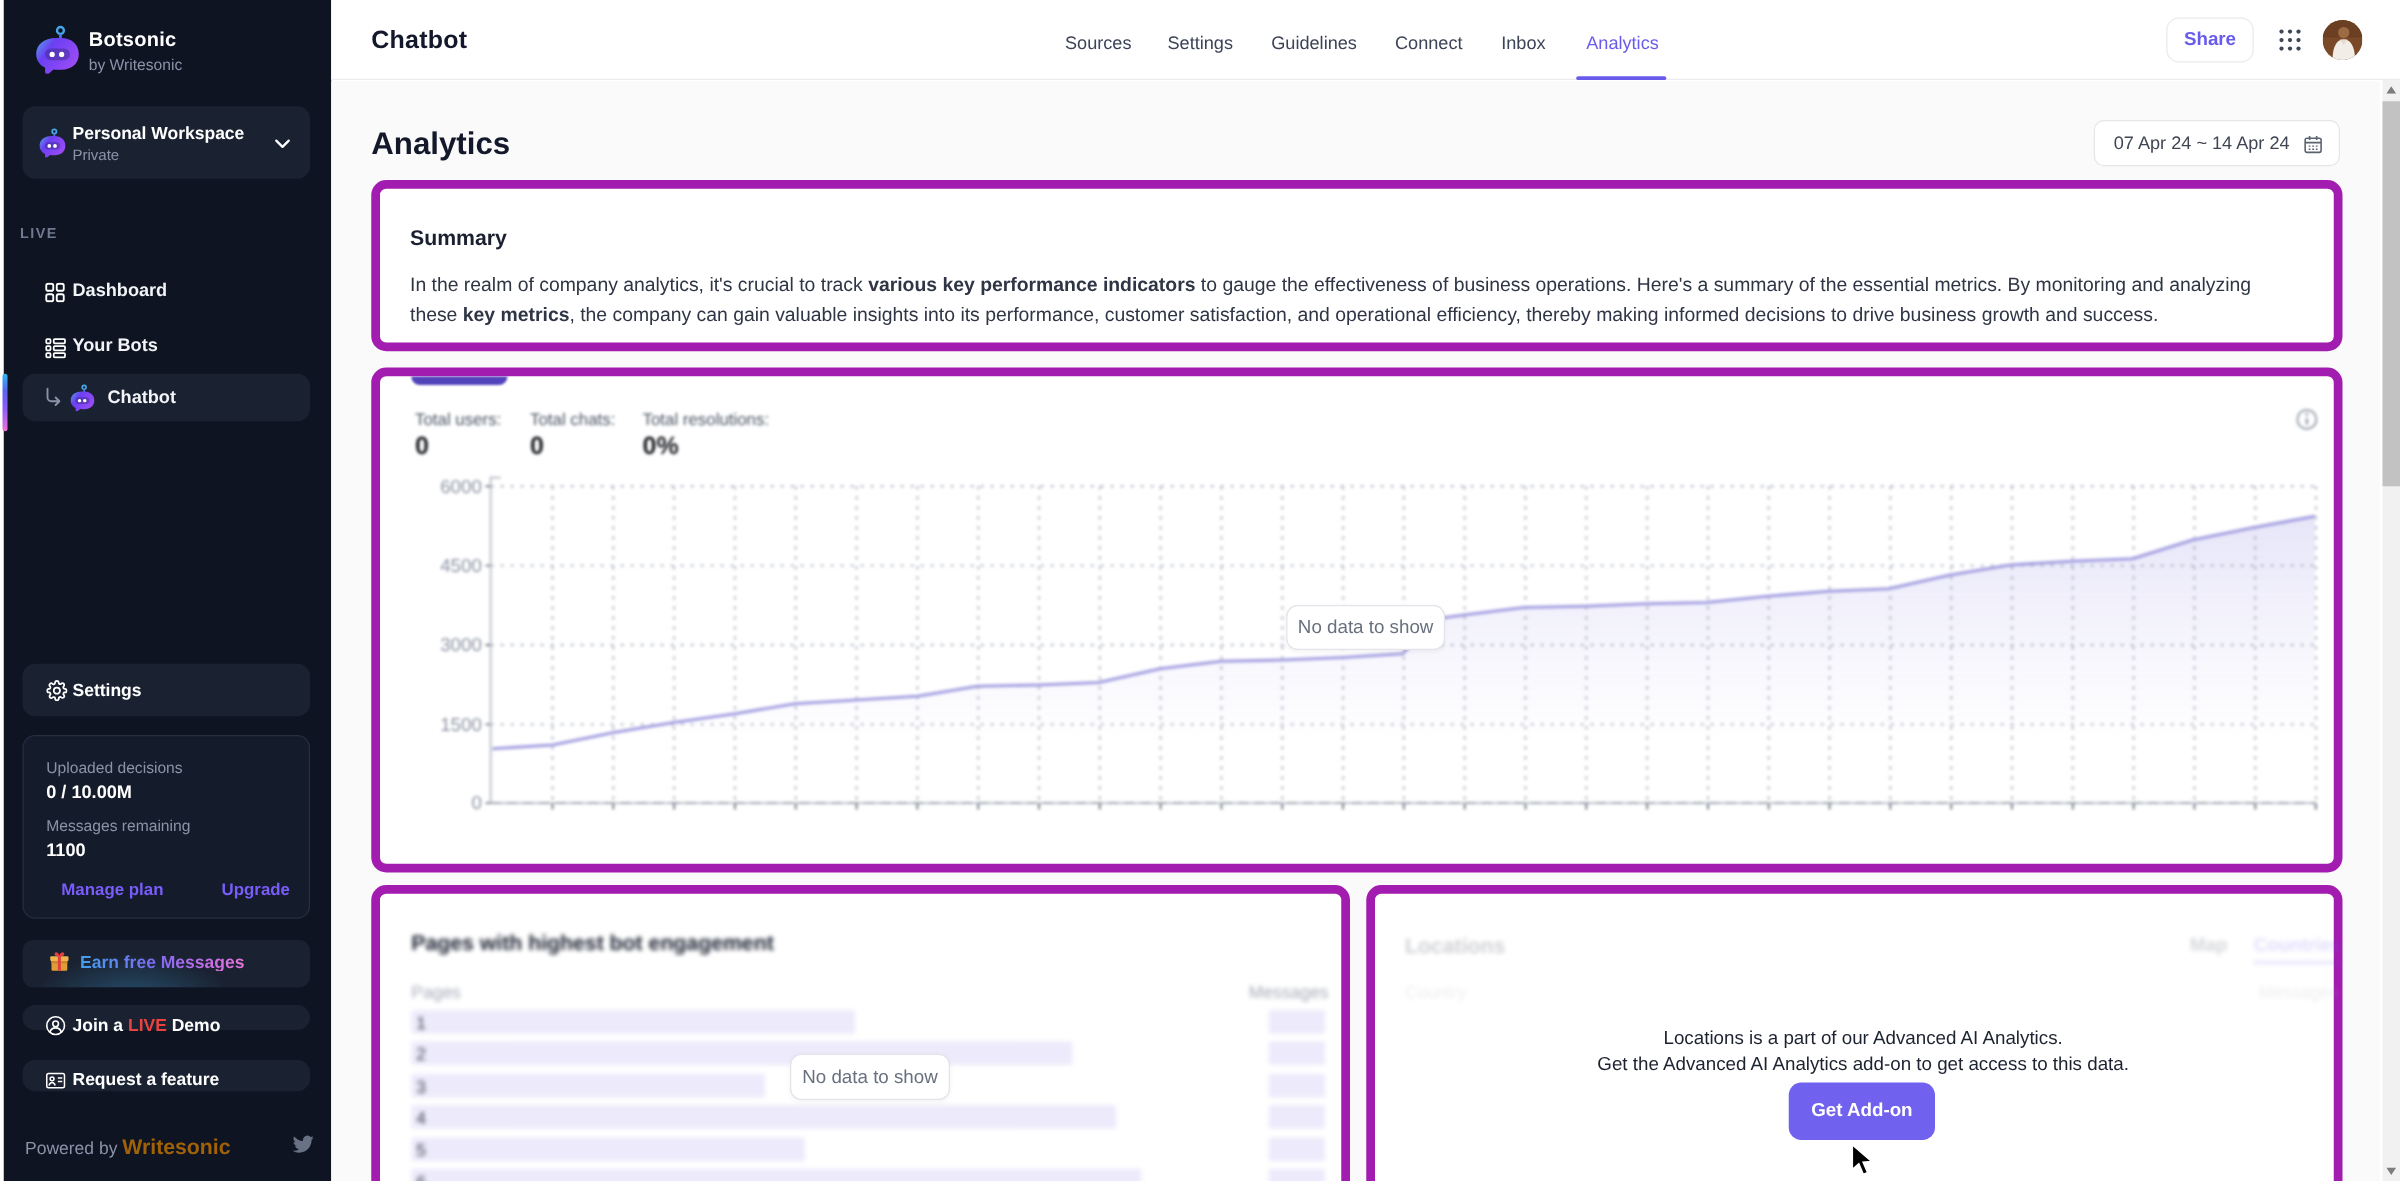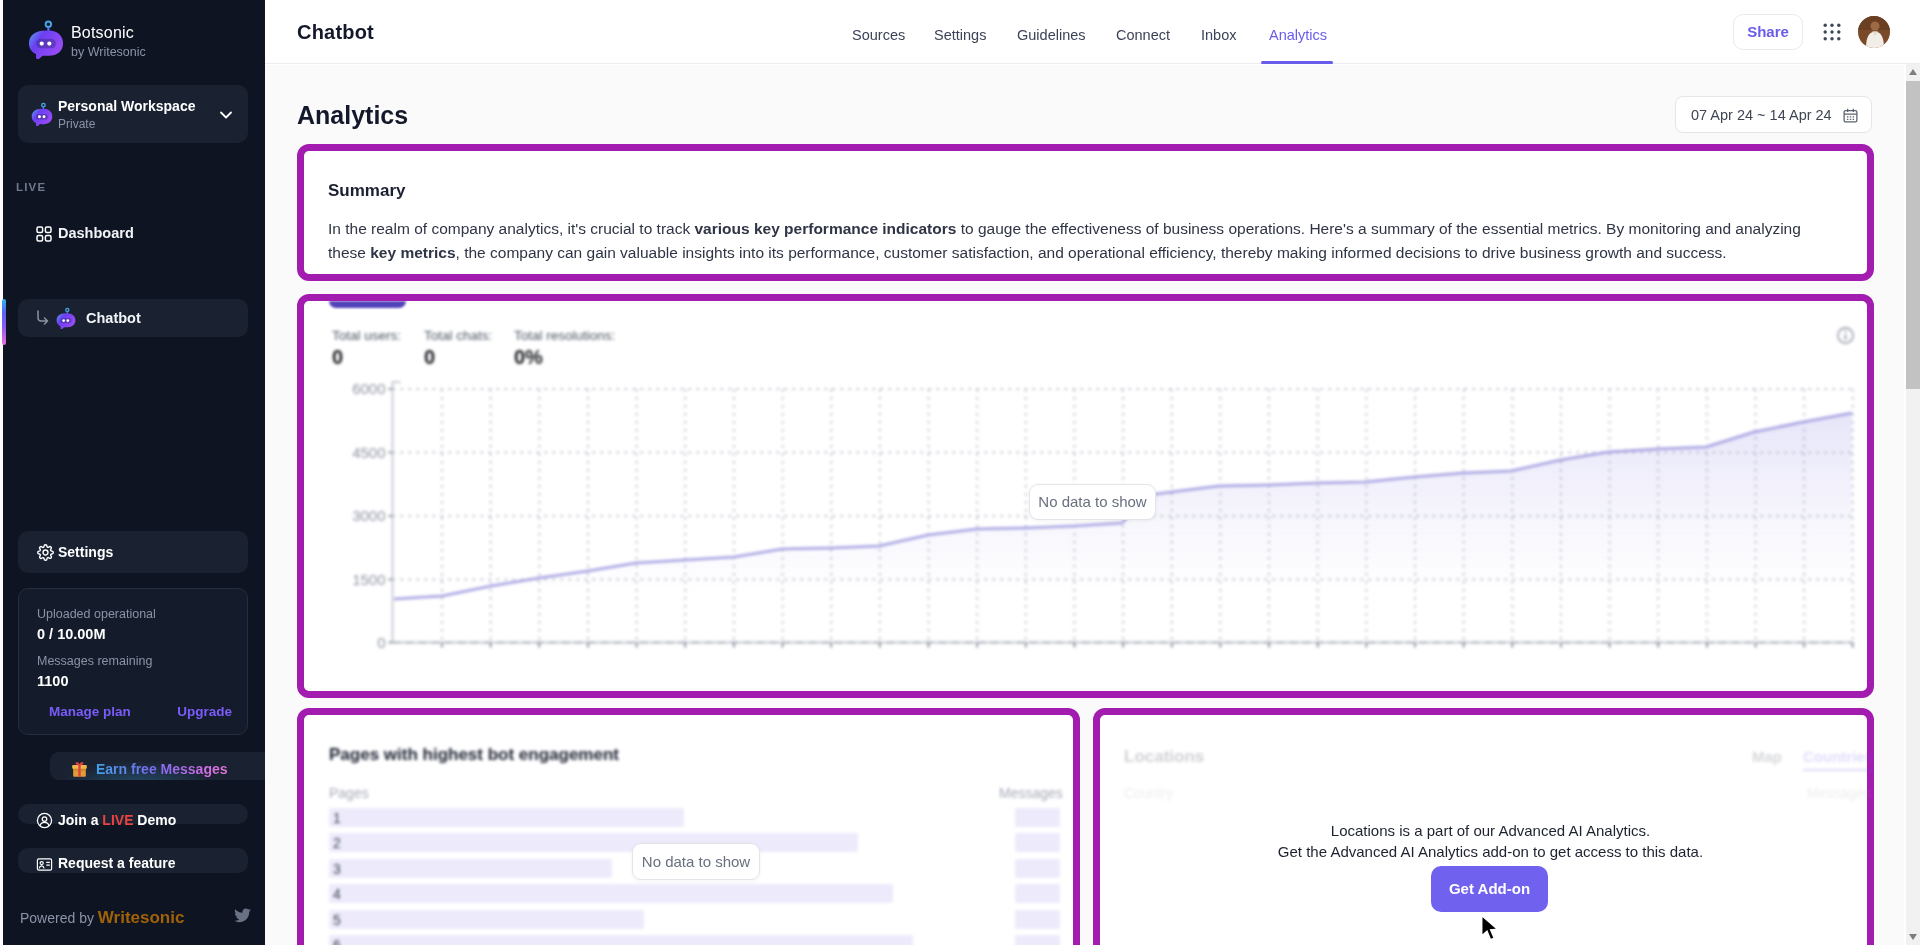--- a/index.html
+++ b/index.html
@@ -1,20 +1,20 @@
 <!DOCTYPE html>
 <html><head>
 <meta charset="utf-8">
 <style>
 * { margin:0; padding:0; box-sizing:border-box; }
 html,body { width:1920px; height:945px; overflow:hidden; background:#fff; font-family:"Liberation Sans", sans-serif; }
 
 #sidebar { position:absolute; left:3px; top:0; width:262px; height:945px; background:#0e1422; }
 #sidebar .logo { position:absolute; left:25px; top:19px; width:36px; height:40px; }
-#sidebar .brand { position:absolute; left:68px; top:24px; color:#fff; font-size:16px; font-weight:normal; letter-spacing:.2px; }
+#sidebar .brand { position:absolute; left:68px; top:24px; color:#fff; font-size:16px; font-weight:bold; letter-spacing:.2px; }
 #sidebar .brand-sub { position:absolute; left:68px; top:45px; color:#8b93a7; font-size:12.5px; }
 .wscard { position:absolute; left:15px; top:85px; width:230px; height:58px; background:#1a2232; border-radius:10px; }
 .wscard .wsicon { position:absolute; left:13px; top:17px; width:22px; height:24px; }
 .wscard .wst { position:absolute; left:40px; top:13px; color:#fff; font-size:14px; font-weight:bold; }
 .wscard .wsp { position:absolute; left:40px; top:32px; color:#8b93a7; font-size:12px; }
 .wscard svg.chev { position:absolute; right:14px; top:22px; }
 #menuL { position:absolute; left:13px; top:181px; color:#707a8e; font-size:11.5px; font-weight:bold; letter-spacing:1.2px; }
 .mitem { position:absolute; left:15px; width:230px; height:40px; color:#f2f4f8; font-size:14.5px; font-weight:bold; }
 .mitem .ic { position:absolute; left:18px; top:12px; }
 .mitem .lb { position:absolute; left:40px; top:11px; }
@@ -29,21 +29,21 @@
 #settings-row { top:531px; height:42px; }
 #settings-row .ic { position:absolute; left:19px; top:13px; }
 #settings-row .lb { position:absolute; left:40px; top:13px; }
 #usage { position:absolute; left:15px; top:588px; width:230px; height:147px; border:1px solid #262e40; border-radius:10px; background:#141b2a; }
 #usage .g1 { position:absolute; left:18px; top:18px; color:#8b93a7; font-size:12.5px; }
 #usage .v1 { position:absolute; left:18px; top:37px; color:#fff; font-size:14.5px; font-weight:bold; }
 #usage .g2 { position:absolute; left:18px; top:65px; color:#8b93a7; font-size:12.5px; }
 #usage .v2 { position:absolute; left:18px; top:84px; color:#fff; font-size:14.5px; font-weight:bold; }
 #usage .mp { position:absolute; left:18px; top:115px; color:#7a5cfa; font-size:13.5px; font-weight:bold;padding-left:12px; }
 #usage .up { position:absolute; right:15px; top:115px; color:#7a5cfa; font-size:13.5px; font-weight:bold; }
-#earn { position:absolute; left:15px; top:752px; width:230px; height:28px; border-radius:9px; background:radial-gradient(55% 150% at 38% 125%, rgba(56,150,199,.38) 0%, rgba(26,34,50,1) 62%), #1a2232;margin-left:32px; }
+#earn { position:absolute; left:15px; top:752px; width:230px; height:38px; border-radius:9px; background:radial-gradient(55% 150% at 38% 125%, rgba(56,150,199,.38) 0%, rgba(26,34,50,1) 62%), #1a2232; }
 #earn .gift { position:absolute; left:20px; top:8px; width:19px; height:19px; }
 #earn .lb { position:absolute; left:46px; top:9px; font-size:14px; font-weight:bold; background:linear-gradient(90deg,#41a0ea 0%, #7f6af2 45%, #c76ee8 78%, #e873d8 100%); -webkit-background-clip:text; background-clip:text; color:transparent; }
 #live { top:804px; height:20px; }
 #live .ic { position:absolute; left:18px; top:8px; }
 #live .lb { position:absolute; left:40px; top:8px; }
 #live .red { color:#e8433f; }
 #reqf { top:848px; height:25px; }
 #reqf .ic { position:absolute; left:18px; top:8px; }
 #reqf .lb { position:absolute; left:40px; top:7px; }
 #powered { position:absolute; left:17px; top:908px; font-size:14px; color:#8b93a7; }
@@ -140,20 +140,33 @@
     <svg class="ic" width="16" height="16" viewBox="0 0 16 16">
         <g fill="none" stroke="#fff" stroke-width="1.5">
           <rect x="1" y="1" width="5.6" height="5.6" rx="1.5"></rect>
           <rect x="9.4" y="1" width="5.6" height="5.6" rx="1.5"></rect>
           <rect x="1" y="9.4" width="5.6" height="5.6" rx="1.5"></rect>
           <rect x="9.4" y="9.4" width="5.6" height="5.6" rx="1.5"></rect>
         </g>
       </svg>
     <div class="lb">Dashboard</div>
   </div>
+  <div class="mitem" id="mi-bots">
+    <svg class="ic" width="17" height="17" viewBox="0 0 17 17">
+        <g fill="none" stroke="#fff" stroke-width="1.4">
+          <rect x="1" y="1.2" width="3.4" height="3.4" rx="0.8"></rect>
+          <rect x="7" y="1.2" width="9" height="3.4" rx="0.8"></rect>
+          <rect x="1" y="6.8" width="3.4" height="3.4" rx="0.8"></rect>
+          <rect x="7" y="6.8" width="9" height="3.4" rx="0.8"></rect>
+          <rect x="1" y="12.4" width="3.4" height="3.4" rx="0.8"></rect>
+          <rect x="7" y="12.4" width="9" height="3.4" rx="0.8"></rect>
+        </g>
+      </svg>
+    <div class="lb">Your Bots</div>
+  </div>
   <div class="mitem" id="mi-chat">
     <svg class="arr" width="16" height="16" viewBox="0 0 16 16">
         <path d="M3 2 L3 9 C3 10.6 4.4 12 6 12 L12 12 M9.5 9 L12.5 12 L9.5 15" fill="none" stroke="#8b93a7" stroke-width="1.5" stroke-linecap="round" stroke-linejoin="round"></path>
       </svg>
     <svg class="boticon" viewBox="0 0 38 42">
       <circle cx="21.5" cy="5.5" r="3" fill="none" stroke="#45a7e8" stroke-width="2.4"></circle>
       <line x1="21.5" y1="8.5" x2="21.5" y2="14" stroke="#5577ee" stroke-width="2.4"></line>
       <path d="M 18 12 C 7 12 1 18 1 25.5 C 1 31 4 35 8.5 37 L 8.5 40.5 C 8.5 42.3 10.6 43 11.8 41.8 L 15.5 38.6 C 16.3 38.7 17.1 38.8 18 38.8 L 22 38.8 C 31 38.8 37 33.5 37 25.5 C 37 17.5 31 12 22 12 Z" fill="url(#lg1)"></path>
       <rect x="8.5" y="20.8" width="21" height="10" rx="5" fill="#342a7e" opacity="0.45"></rect>
       <circle cx="14.5" cy="25.8" r="2.6" fill="#fff"></circle>
@@ -162,21 +175,21 @@
     <div class="lb2">Chatbot</div>
   </div>
   <div id="accent"></div>
   <div class="srow" id="settings-row">
     <svg class="ic" width="17" height="17" viewBox="0 0 24 24">
         <path fill="none" stroke="#fff" stroke-width="2" stroke-linecap="round" stroke-linejoin="round" d="M12 15.5 A3.5 3.5 0 1 0 12 8.5 A3.5 3.5 0 1 0 12 15.5 Z M19.4 15 a1.65 1.65 0 0 0 .33 1.82 l.06.06 a2 2 0 1 1 -2.83 2.83 l-.06-.06 a1.65 1.65 0 0 0 -1.82-.33 1.65 1.65 0 0 0 -1 1.51 V21 a2 2 0 1 1 -4 0 v-.09 A1.65 1.65 0 0 0 9 19.4 a1.65 1.65 0 0 0 -1.82.33 l-.06.06 a2 2 0 1 1 -2.83-2.83 l.06-.06 a1.65 1.65 0 0 0 .33-1.82 1.65 1.65 0 0 0 -1.51-1 H3 a2 2 0 1 1 0-4 h.09 A1.65 1.65 0 0 0 4.6 9 a1.65 1.65 0 0 0 -.33-1.82 l-.06-.06 a2 2 0 1 1 2.83-2.83 l.06.06 a1.65 1.65 0 0 0 1.82.33 H9 a1.65 1.65 0 0 0 1-1.51 V3 a2 2 0 1 1 4 0 v.09 a1.65 1.65 0 0 0 1 1.51 1.65 1.65 0 0 0 1.82-.33 l.06-.06 a2 2 0 1 1 2.83 2.83 l-.06.06 a1.65 1.65 0 0 0 -.33 1.82 V9 a1.65 1.65 0 0 0 1.51 1 H21 a2 2 0 1 1 0 4 h-.09 a1.65 1.65 0 0 0 -1.51 1 Z"></path>
       </svg>
     <div class="lb">Settings</div>
   </div>
   <div id="usage">
-    <div class="g1">Uploaded operational</div>
+    <div class="g1">Uploaded decisions</div>
     <div class="v1">0 / 10.00M</div>
     <div class="g2">Messages remaining</div>
     <div class="v2">1100</div>
     <div class="mp">Manage plan</div>
     <div class="up">Upgrade</div>
   </div>
   <div id="earn">
     <svg class="gift" viewBox="0 0 24 24">
         <rect x="4" y="10.5" width="16" height="10.5" rx="1.2" fill="#e29c35"></rect>
         <rect x="4" y="10.5" width="16" height="3" fill="#c9882b"></rect>

